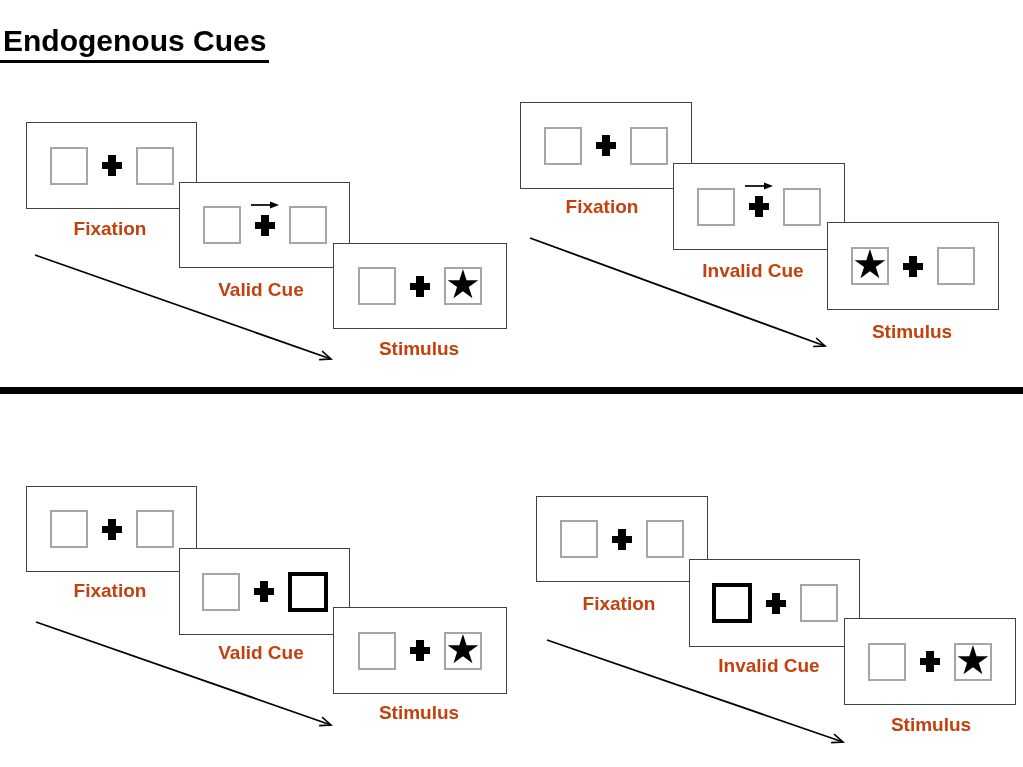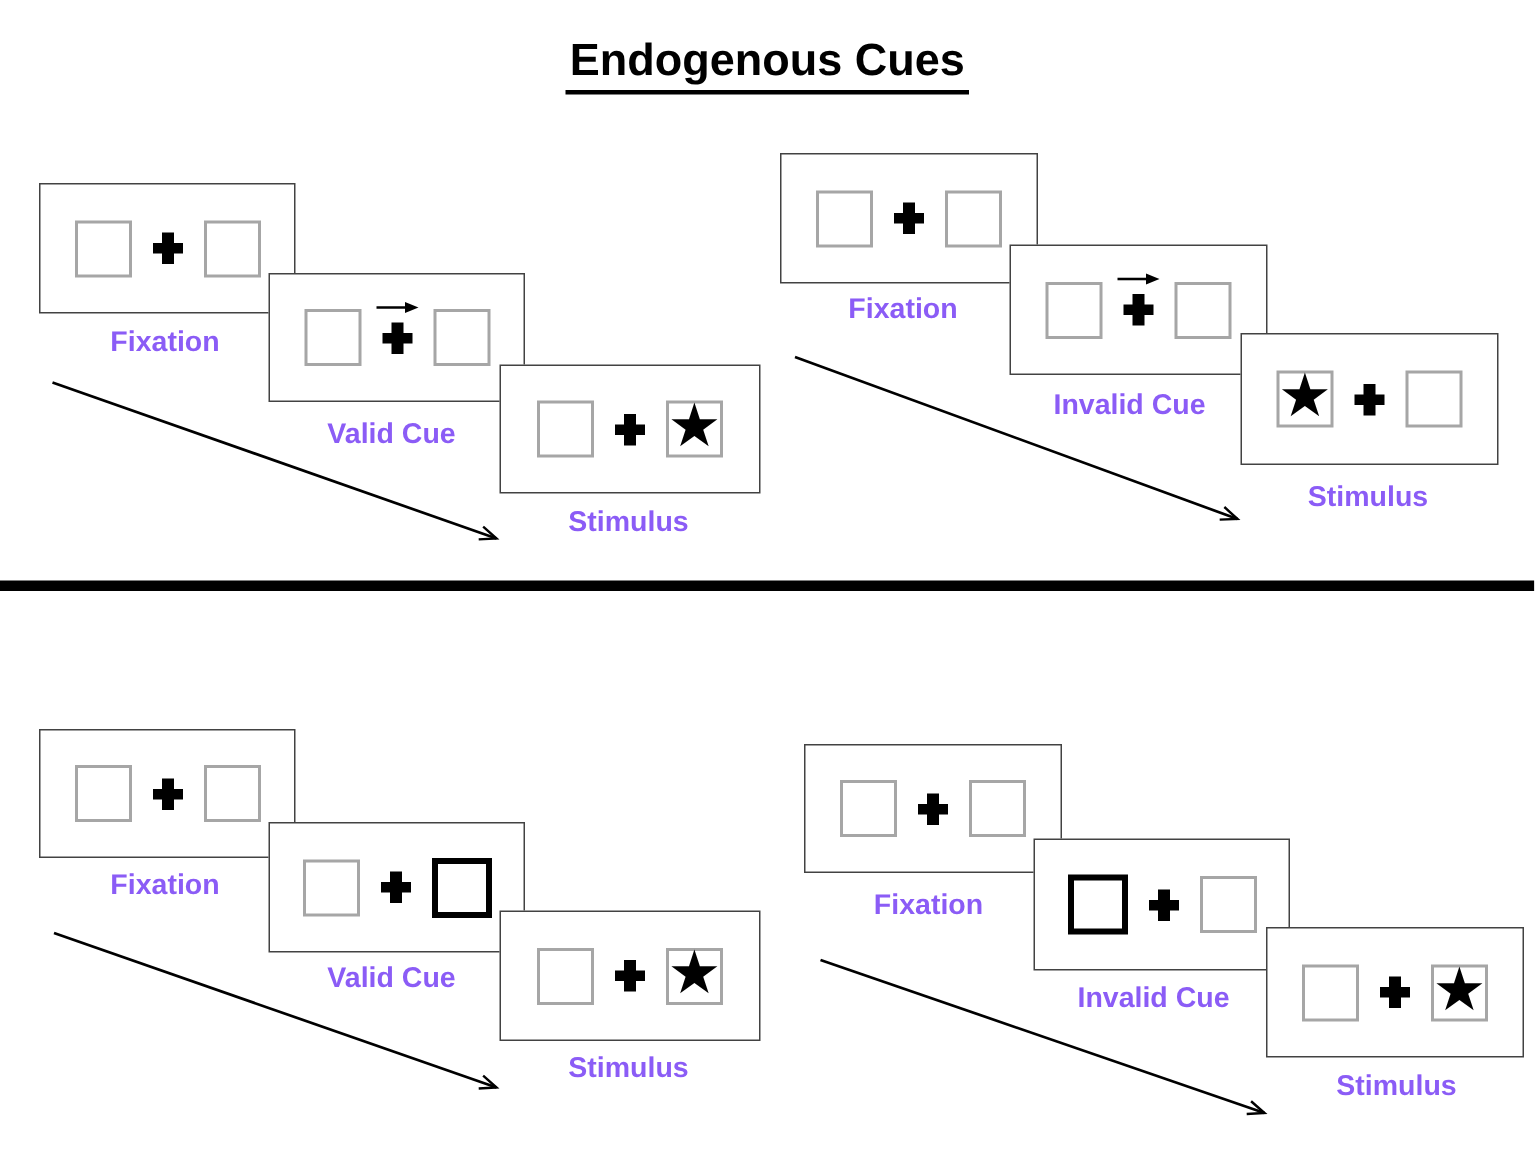--- a/index.html
+++ b/index.html
@@ -1,34 +1,34 @@
 <!DOCTYPE html>
 <html><head>
 <meta charset="utf-8">
 <style>
   html,body{margin:0;padding:0;background:#fff;}
   .stage{position:relative;width:1023px;height:767px;background:#ffffff;
          font-family:"Liberation Sans",sans-serif;overflow:hidden;}
-  .title{position:absolute;left:0;width:100%;text-align:center;
+  .title{position:absolute;left:0;width:100%;text-align:left;
          font-weight:bold;font-size:30px;color:#000;}
   .title .tspan{display:inline-block;border-bottom:3px solid #000;padding:0 3px 2px 3px;}
   .divider{position:absolute;left:0;top:387px;width:1023px;height:7px;background:#000;}
   .panel{position:absolute;background:#fff;border:1.5px solid #424242;
          display:flex;align-items:center;justify-content:center;}
   .row{display:flex;align-items:center;gap:14px;}
   .box{width:38px;height:38px;border:2px solid #a6a6a6;background:#fff;
        box-sizing:border-box;display:flex;align-items:center;justify-content:center;}
   .box.thick{width:40px;height:40px;border:4px solid #000;}
   .mid{position:relative;width:20px;height:21px;}
   .mid .v{position:absolute;left:6px;top:0;width:8px;height:21px;background:#000;}
   .mid .h{position:absolute;left:0;top:7px;width:20px;height:7px;background:#000;}
   .cue-arrow{position:absolute;left:50%;top:-16px;transform:translateX(-50%);}
   .star{font-size:40px;line-height:34px;color:#000;display:block;transform:translateY(-2px);}
   .plabel{position:absolute;width:140px;text-align:center;font-weight:bold;
-          font-size:19px;line-height:24px;color:#8b5cf6;}
+          font-size:19px;line-height:24px;color:#c2410c;}
   .arrows{position:absolute;left:0;top:0;}
   i{display:block;}
 </style>
 </head>
 <body>
 
 <div class="stage">
 
   <svg class="arrows" width="1023" height="767" viewBox="0 0 1023 767">
     <defs>

